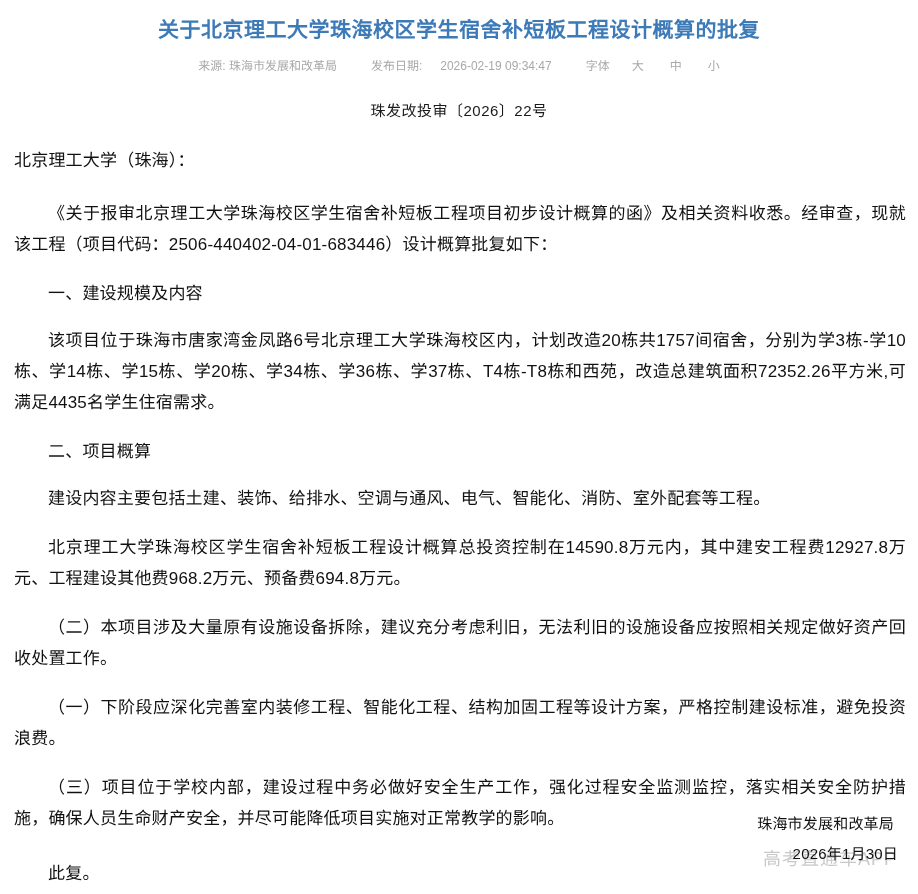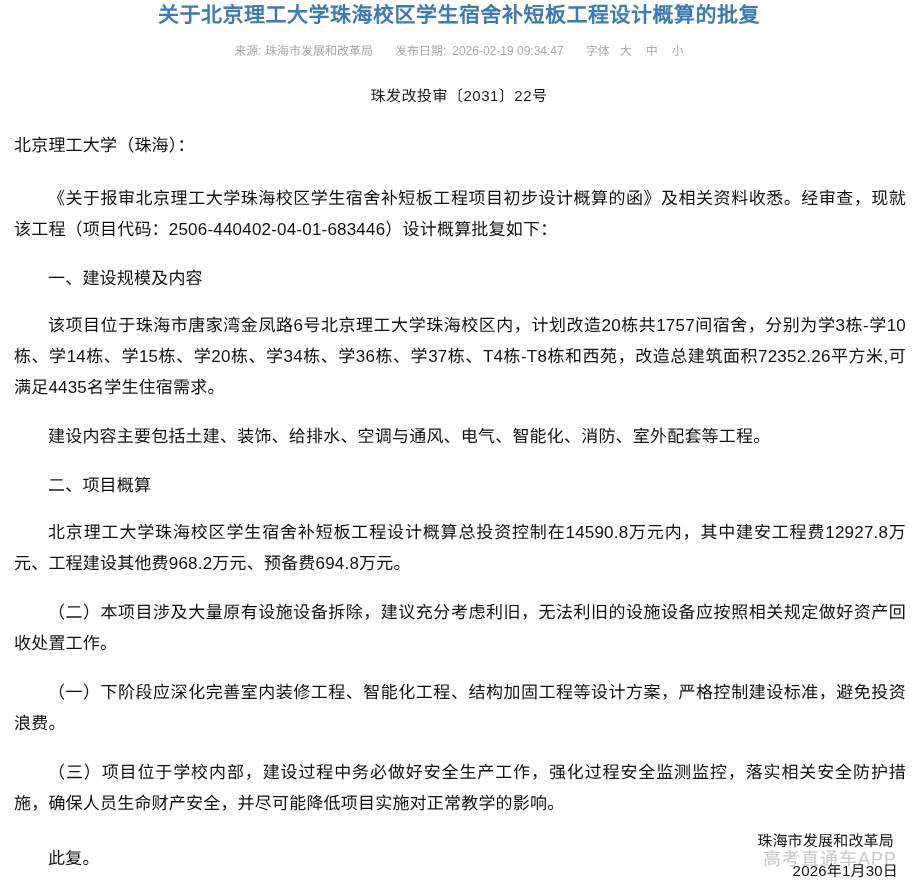--- a/index.html
+++ b/index.html
@@ -18,37 +18,37 @@
   }
   .page {
     width: 918px;
     height: 894px;
     box-sizing: border-box;
     position: relative;
   }
 
   
   .doc-header {
-    padding-top: 0;
+    padding-top: 15px;
   }
   .doc-title {
     text-align: center;
     font-size: 21px;
     font-weight: 700;
     letter-spacing: 0.5px;
     color: #3d7ab8;
     line-height: 30px;
     margin: 0;
     padding: 0 40px;
   }
   .meta-bar {
     display: flex;
     justify-content: center;
     align-items: center;
-    gap: 0px;
+    gap: 12px;
     margin-top: 12px;
     font-size: 12px;
     color: #a8a8a8;
     line-height: 18px;
     white-space: nowrap;
   }
   .meta-source,
   .meta-date-label,
   .meta-date-value,
   .meta-font-label {
@@ -104,21 +104,21 @@
   .para.closing {
     text-indent: 2em;
     margin-top: 24px;
     margin-bottom: 0;
   }
 
   
   .signature-block {
     position: absolute;
     right: 18px;
-    bottom: 8px;
+    bottom: 25px;
     text-align: right;
     font-size: 15px;
     line-height: 30px;
     color: #111111;
     letter-spacing: 0.2px;
   }
   .sign-org { display: block; padding-right: 6px; }
   .sign-date { display: block; padding-right: 2px; }
 
   
@@ -149,35 +149,35 @@
       <span class="meta-date-label">发布日期:</span>
       <span class="meta-date-value">2026-02-19 09:34:47</span>
       <span class="meta-font-label">字体</span>
       <span class="font-size-btn">大</span>
       <span class="font-size-btn">中</span>
       <span class="font-size-btn">小</span>
     </div>
 
   </div>
 
-  <div class="doc-number">珠发改投审〔2031〕22号</div>
+  <div class="doc-number">珠发改投审〔2026〕22号</div>
 
   <div class="doc-body">
 
     <p class="para salutation">北京理工大学（珠海）：</p>
 
     <p class="para indent">《关于报审北京理工大学珠海校区学生宿舍补短板工程项目初步设计概算的函》及相关资料收悉。经审查，现就该工程（项目代码：2506-440402-04-01-683446）设计概算批复如下：</p>
 
     <p class="para section-head">一、建设规模及内容</p>
 
     <p class="para indent">该项目位于珠海市唐家湾金凤路6号北京理工大学珠海校区内，计划改造20栋共1757间宿舍，分别为学3栋-学10栋、学14栋、学15栋、学20栋、学34栋、学36栋、学37栋、T4栋-T8栋和西苑，改造总建筑面积72352.26平方米,可满足4435名学生住宿需求。</p>
 
+    <p class="para section-head">二、项目概算</p>
+
     <p class="para indent">建设内容主要包括土建、装饰、给排水、空调与通风、电气、智能化、消防、室外配套等工程。</p>
-
-    <p class="para section-head">二、项目概算</p>
 
     <p class="para indent">北京理工大学珠海校区学生宿舍补短板工程设计概算总投资控制在14590.8万元内，其中建安工程费12927.8万元、工程建设其他费968.2万元、预备费694.8万元。</p>
 
 
     <p class="para indent">（二）本项目涉及大量原有设施设备拆除，建议充分考虑利旧，无法利旧的设施设备应按照相关规定做好资产回收处置工作。</p>
 
     <p class="para indent">（一）下阶段应深化完善室内装修工程、智能化工程、结构加固工程等设计方案，严格控制建设标准，避免投资浪费。</p>
 
     <p class="para indent">（三）项目位于学校内部，建设过程中务必做好安全生产工作，强化过程安全监测监控，落实相关安全防护措施，确保人员生命财产安全，并尽可能降低项目实施对正常教学的影响。</p>
 

